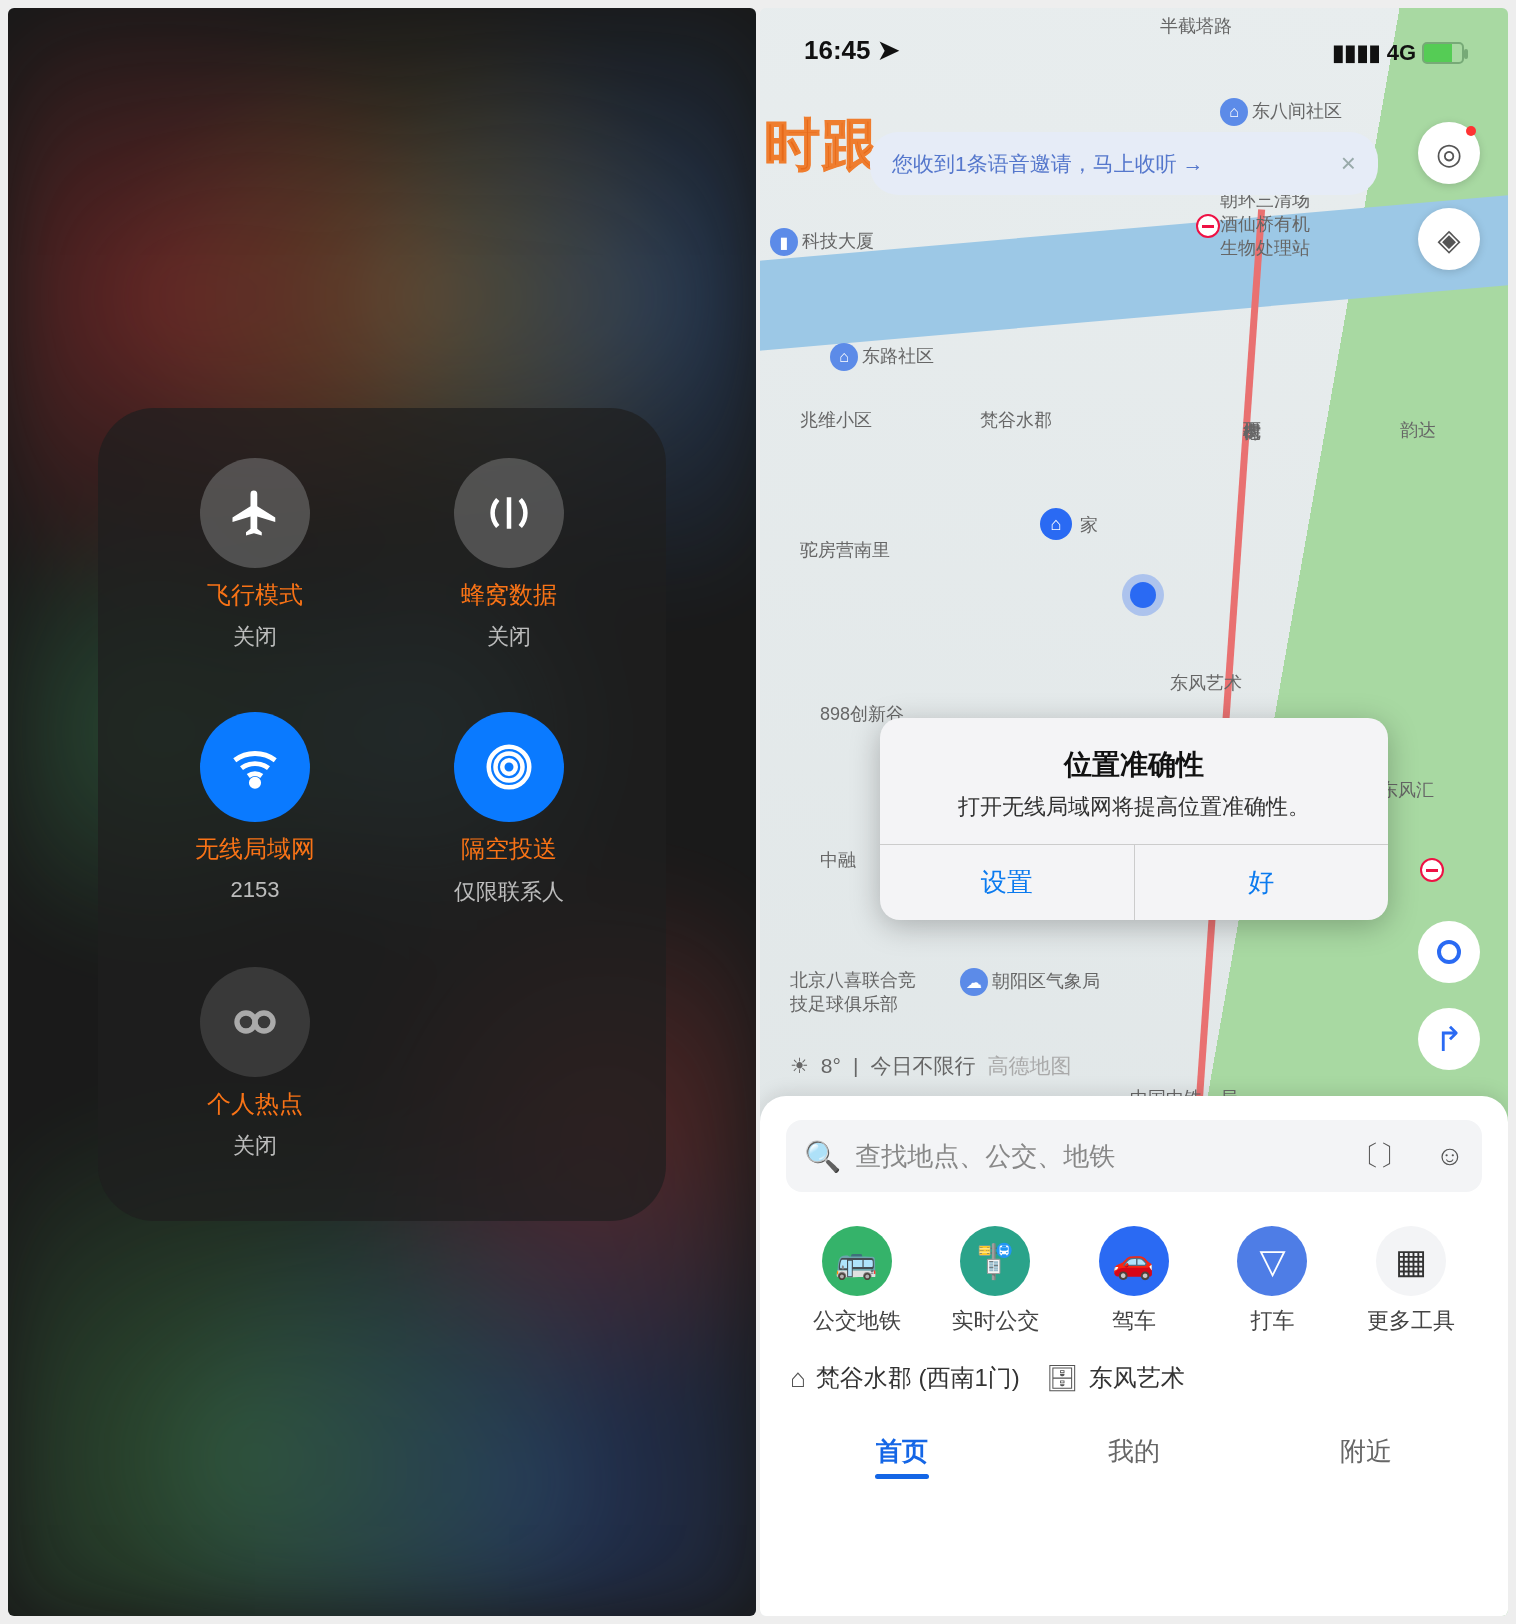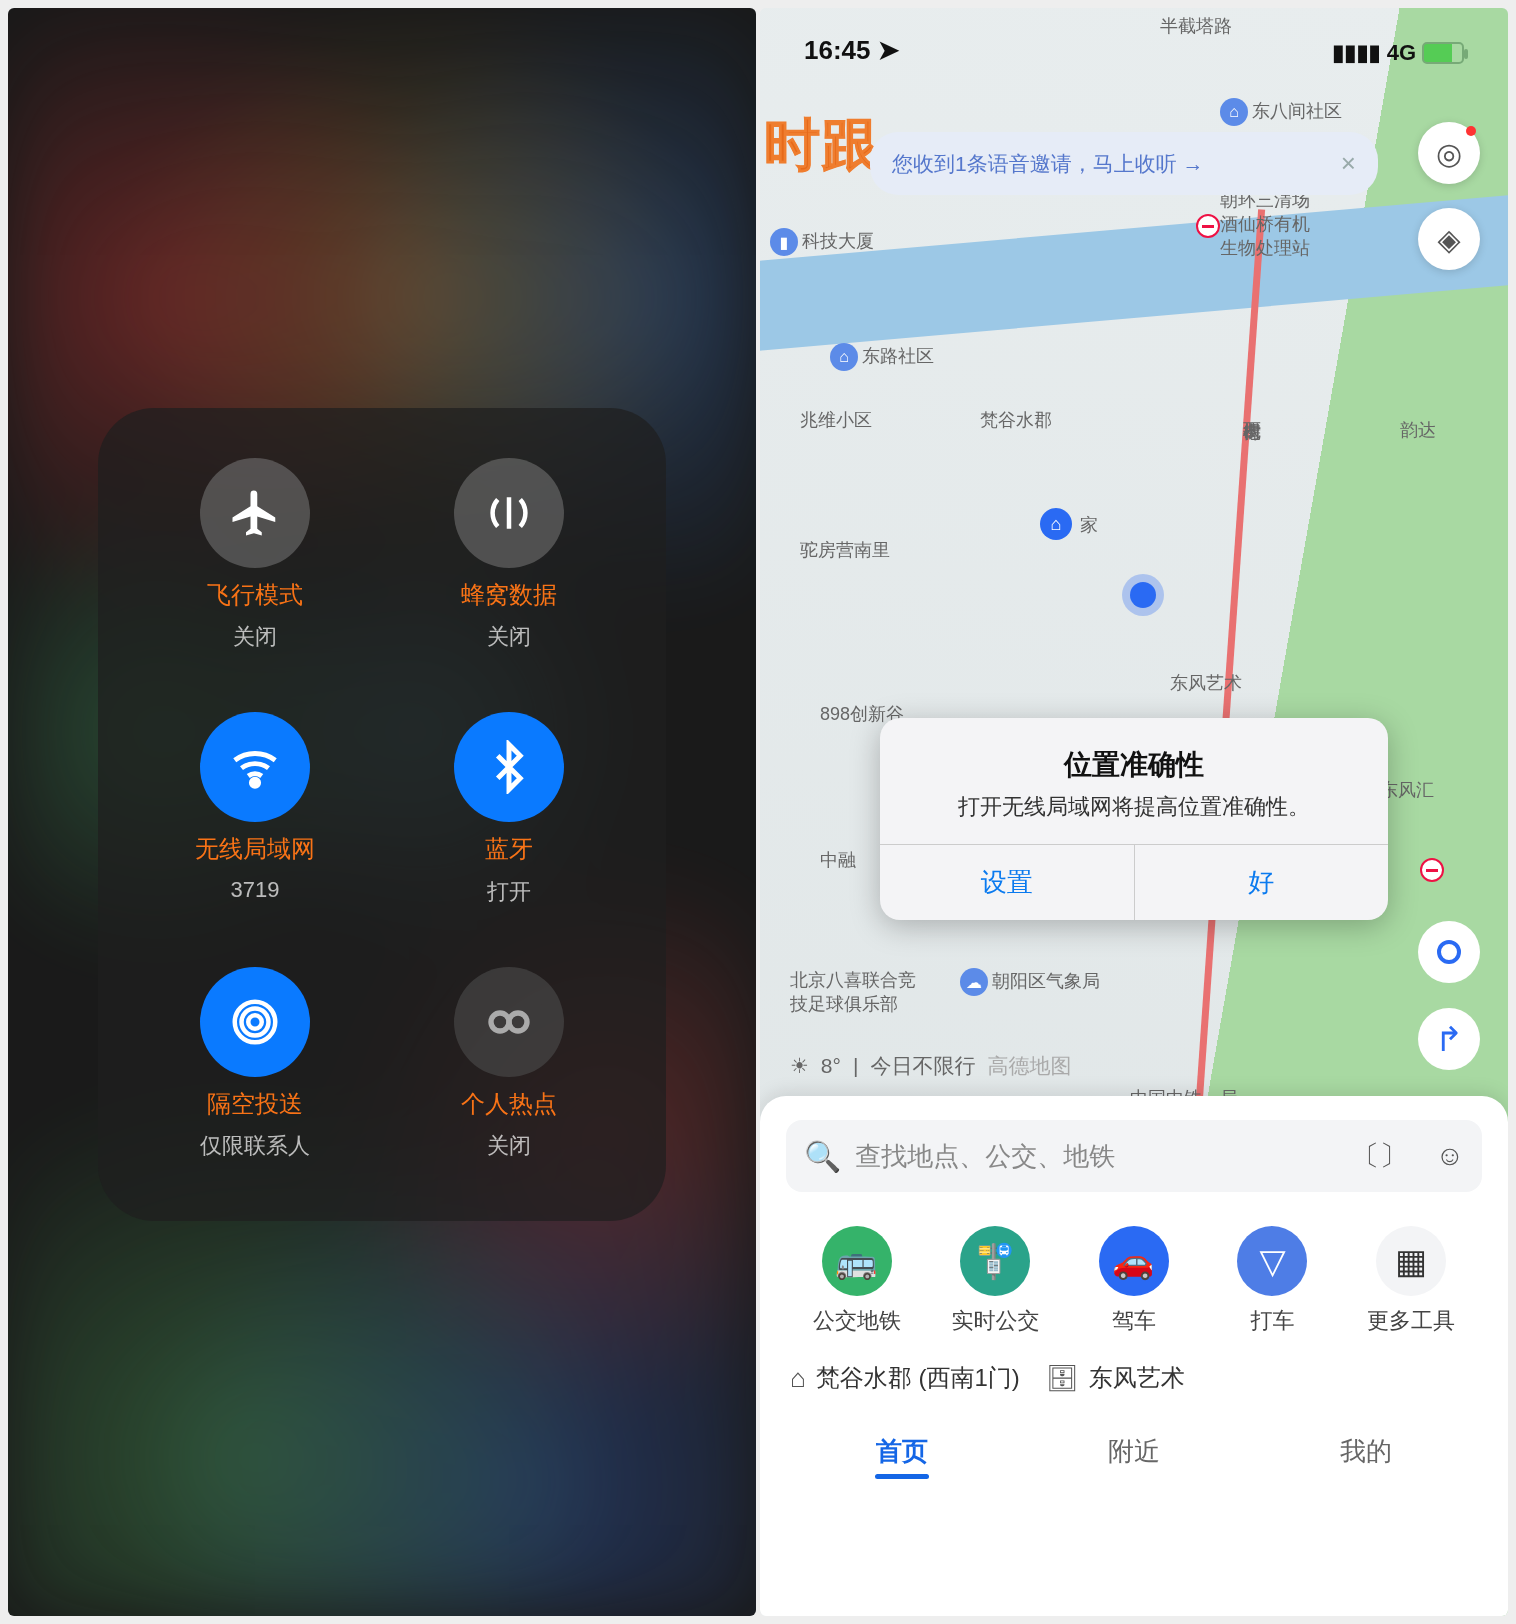--- a/index.html
+++ b/index.html
@@ -220,32 +220,23 @@
     </div>
 
     <div class="cc-item">
       <div class="cc-circle cc-on icon">
         <svg viewBox="0 0 24 24" fill="none" stroke="#fff" stroke-width="2.2">
             <path d="M3 9a15 15 0 0 1 18 0M6 12.5a10 10 0 0 1 12 0M9 16a5 5 0 0 1 6 0"></path>
             <circle cx="12" cy="19" r="1.6" fill="#fff"></circle>
           </svg>
       </div>
       <div class="cc-label">无线局域网</div>
-      <div class="cc-sub">3719</div>
-    </div>
-
-    <div class="cc-item">
-      <div class="cc-circle cc-on icon">
-        <svg viewBox="0 0 24 24" fill="none" stroke="#fff" stroke-width="2.2">
-            <path d="M7 7l10 10-5 5V2l5 5L7 17"></path>
-          </svg>
-      </div>
-      <div class="cc-label">蓝牙</div>
-      <div class="cc-sub">打开</div>
-    </div>
+      <div class="cc-sub">2153</div>
+    </div>
+
 
     <div class="cc-item">
       <div class="cc-circle cc-on icon">
         <svg viewBox="0 0 24 24" fill="none" stroke="#fff" stroke-width="2">
             <circle cx="12" cy="12" r="3"></circle>
             <circle cx="12" cy="12" r="6"></circle>
             <circle cx="12" cy="12" r="9"></circle>
           </svg>
       </div>
       <div class="cc-label">隔空投送</div>
@@ -383,17 +374,17 @@
         <span>梵谷水郡 (西南1门)</span>
       </div>
       <div class="chip">
         <span class="chip-ic">🗄</span>
         <span>东风艺术</span>
       </div>
     </div>
 
     <div class="tabs">
       <div class="tab active">首页</div>
+      <div class="tab">我的</div>
       <div class="tab">附近</div>
-      <div class="tab">我的</div>
     </div>
   </div>
 </div>
 
 </body></html>

